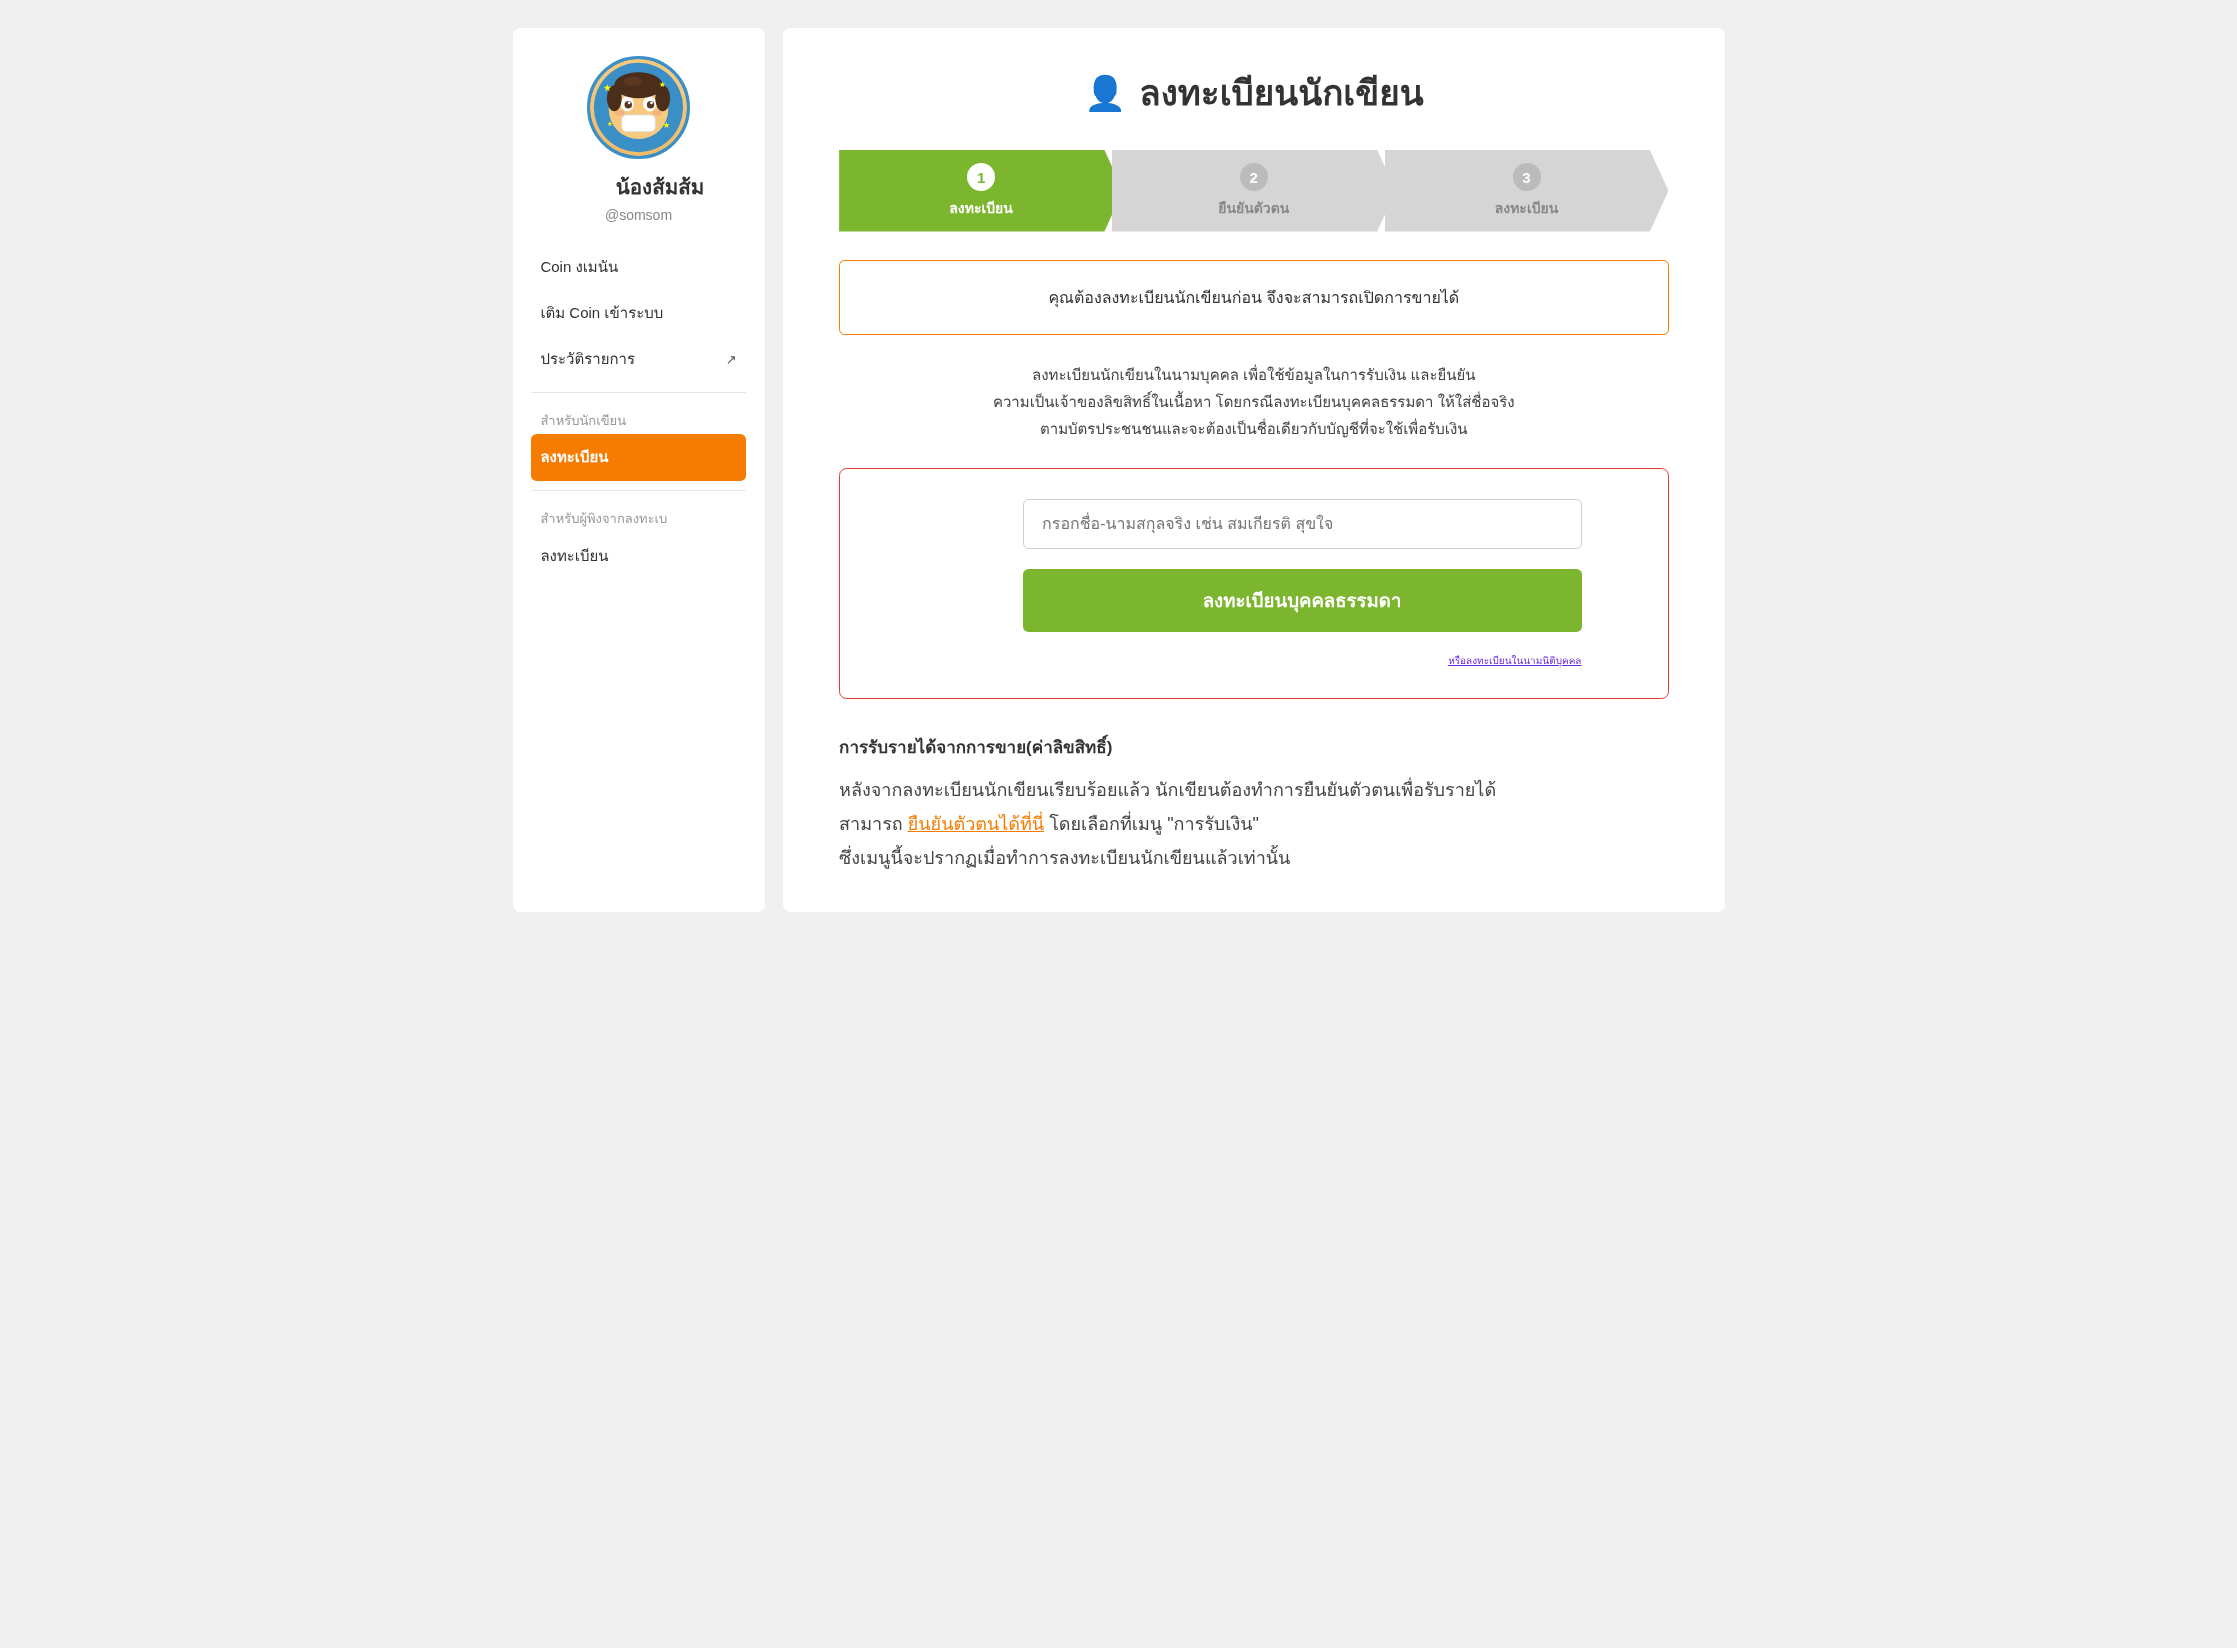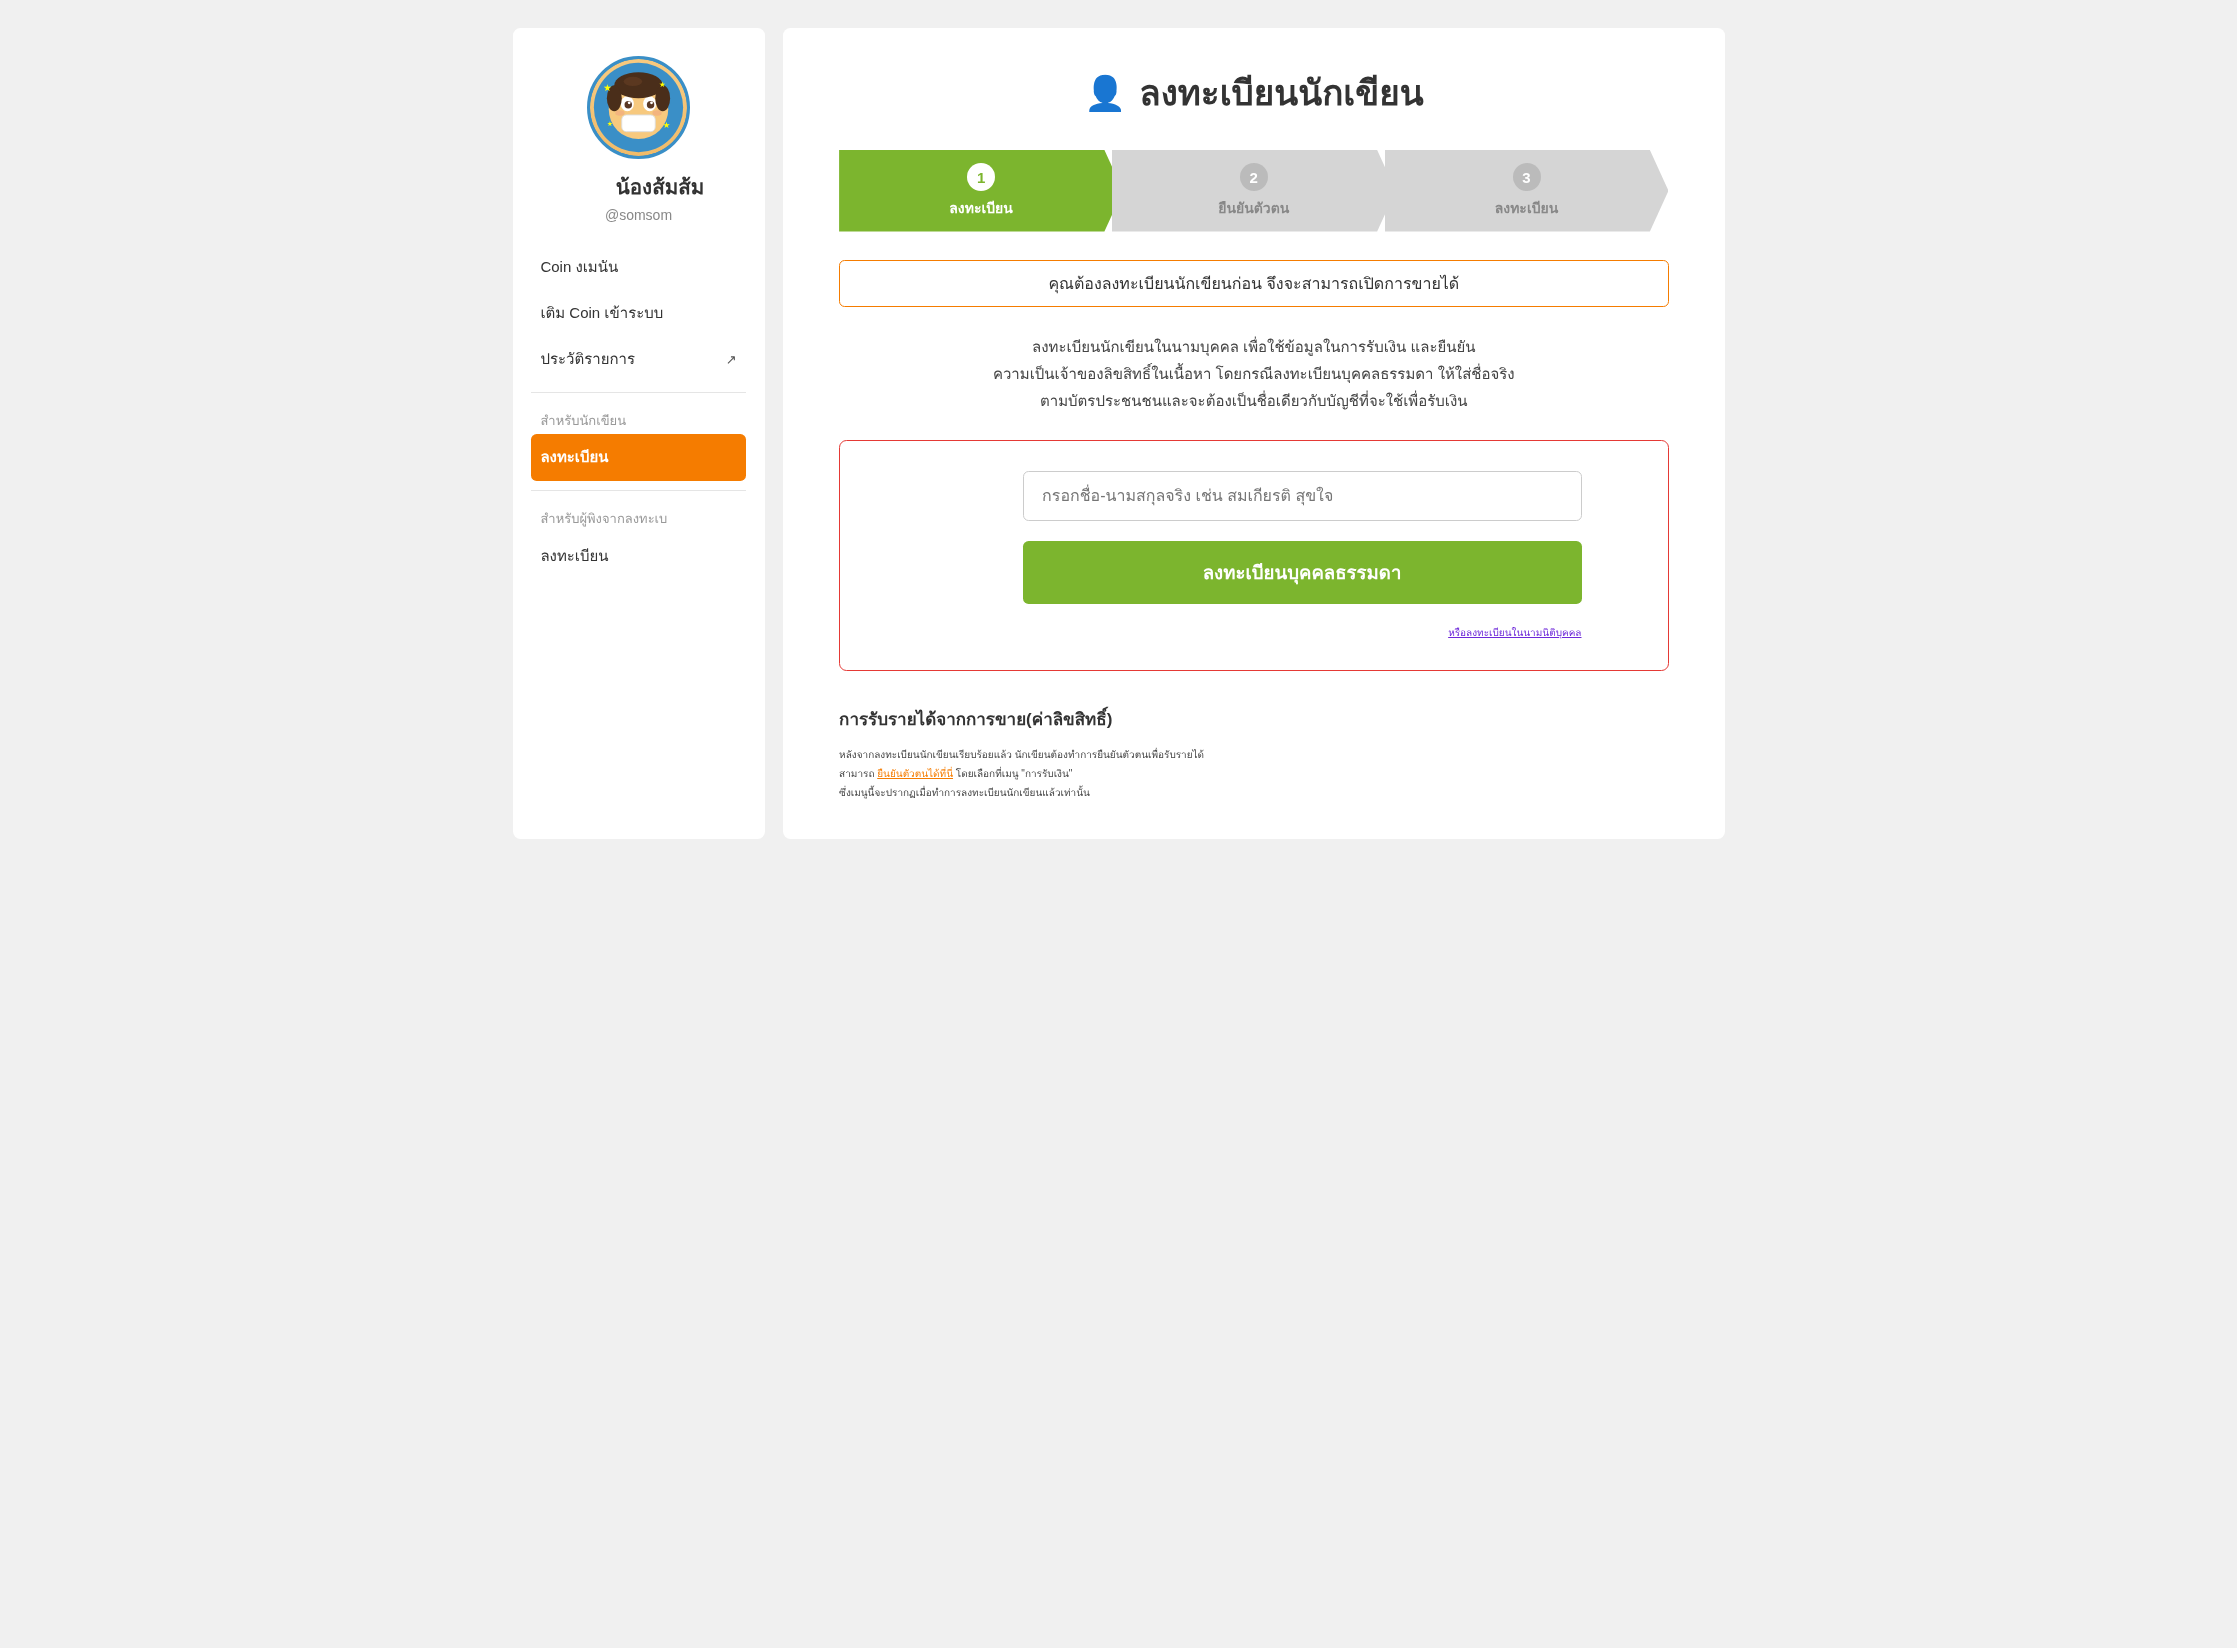--- a/index.html
+++ b/index.html
@@ -176,21 +176,21 @@
     .step:not(:first-child) {
       margin-left: -11.2px;
     }
     .step-label {
       font-size: 14px;
     }
     
     .warning-box {
       border: 1.9px solid #f57c00;
       border-radius: 5.6px;
-      padding: 10px 28px;
+      padding: 24px 28px;
       text-align: center;
       font-size: 16px;
       color: #333;
       margin-bottom: 26px;
     }
     
     .info-text {
       text-align: center;
       font-size: 15px;
       color: #444;
@@ -240,21 +240,21 @@
     .bottom-section {
       margin-top: 9.3px;
     }
     .bottom-title {
       font-size: 17px;
       font-weight: bold;
       color: #333;
       margin-bottom: 13px;
     }
     .bottom-text {
-      font-size: 10px;
+      font-size: 18px;
       color: #444;
       line-height: 1.9;
     }
     .link-text {
       color: #f57c00;
       text-decoration: underline;
       cursor: pointer;
     }
   </style>
 </head>

